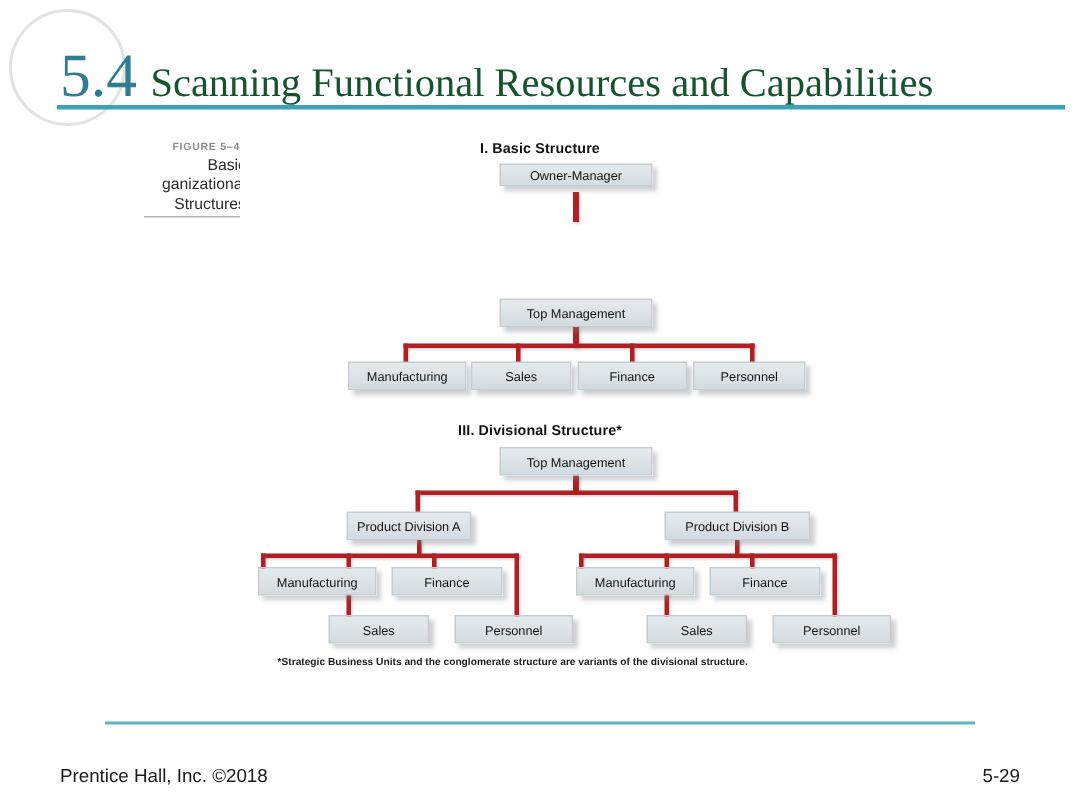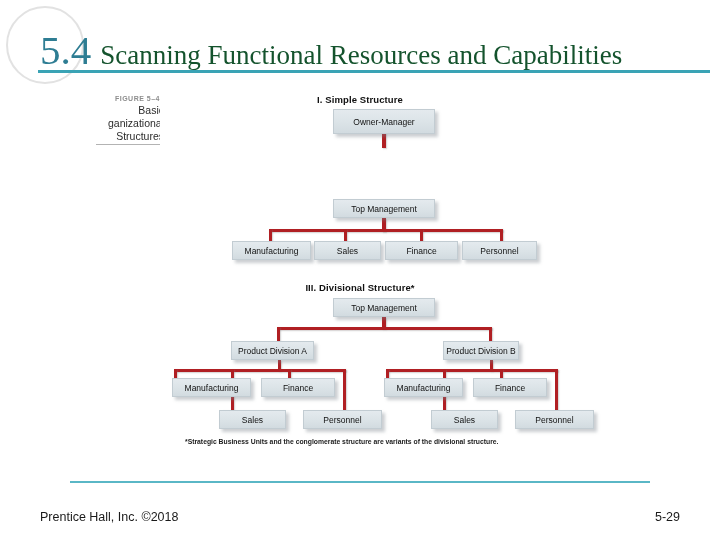--- a/index.html
+++ b/index.html
@@ -104,23 +104,23 @@
   <div class="fig-caption">
     <div class="fig-label">FIGURE 5–4</div>
     <div class="fig-title">
       <span>Basic</span>
       <span>ganizational</span>
       <span>Structures</span>
     </div>
   </div>
   <div class="fig-rule"></div>
 
-  <div class="sec-head" style="left:260px;top:8px;width:200px;">I. Simple Structure</div>
+  <div class="sec-head" style="left:260px;top:8px;width:200px;">I. Basic Structure</div>
 
-  <div class="nbox" style="left:333px;top:23px;width:102px;height:25px;">Owner-Manager</div>
+  <div class="nbox" style="left:333px;top:23px;width:102px;height:15px;">Owner-Manager</div>
   <div class="cx" style="left:382px;top:42px;width:4px;height:20px;"></div>
 
 
   <div class="nbox" style="left:333px;top:113px;width:102px;height:19px;">Top Management</div>
 
   <div class="cx" style="left:382px;top:132px;width:4px;height:14px;"></div>
 
   <div class="cx" style="left:269px;top:143px;width:234px;height:3px;"></div>
 
   <div class="cx" style="left:269px;top:143px;width:3px;height:14px;"></div>
@@ -136,21 +136,21 @@
   <div class="sec-head" style="left:250px;top:196px;width:220px;">III. Divisional Structure*</div>
 
   <div class="nbox" style="left:333px;top:212px;width:102px;height:19px;">Top Management</div>
 
   <div class="cx" style="left:382px;top:231px;width:4px;height:12px;"></div>
   <div class="cx" style="left:277px;top:241px;width:215px;height:3px;"></div>
   <div class="cx" style="left:277px;top:241px;width:3px;height:16px;"></div>
   <div class="cx" style="left:489px;top:241px;width:3px;height:16px;"></div>
 
   <div class="nbox" style="left:231px;top:255px;width:83px;height:19px;">Product Division A</div>
-  <div class="nbox" style="left:443px;top:255px;width:76px;height:19px;">Product Division B</div>
+  <div class="nbox" style="left:443px;top:255px;width:97px;height:19px;">Product Division B</div>
 
   <div class="cx" style="left:278px;top:274px;width:3px;height:11px;"></div>
   <div class="cx" style="left:174px;top:283px;width:172px;height:3px;"></div>
 
   <div class="cx" style="left:174px;top:283px;width:3px;height:11px;"></div>
   <div class="cx" style="left:231px;top:283px;width:3px;height:43px;"></div>
   <div class="cx" style="left:288px;top:283px;width:3px;height:11px;"></div>
   <div class="cx" style="left:343px;top:283px;width:3px;height:43px;"></div>
 
   <div class="nbox" style="left:172px;top:292px;width:79px;height:19px;">Manufacturing</div>

